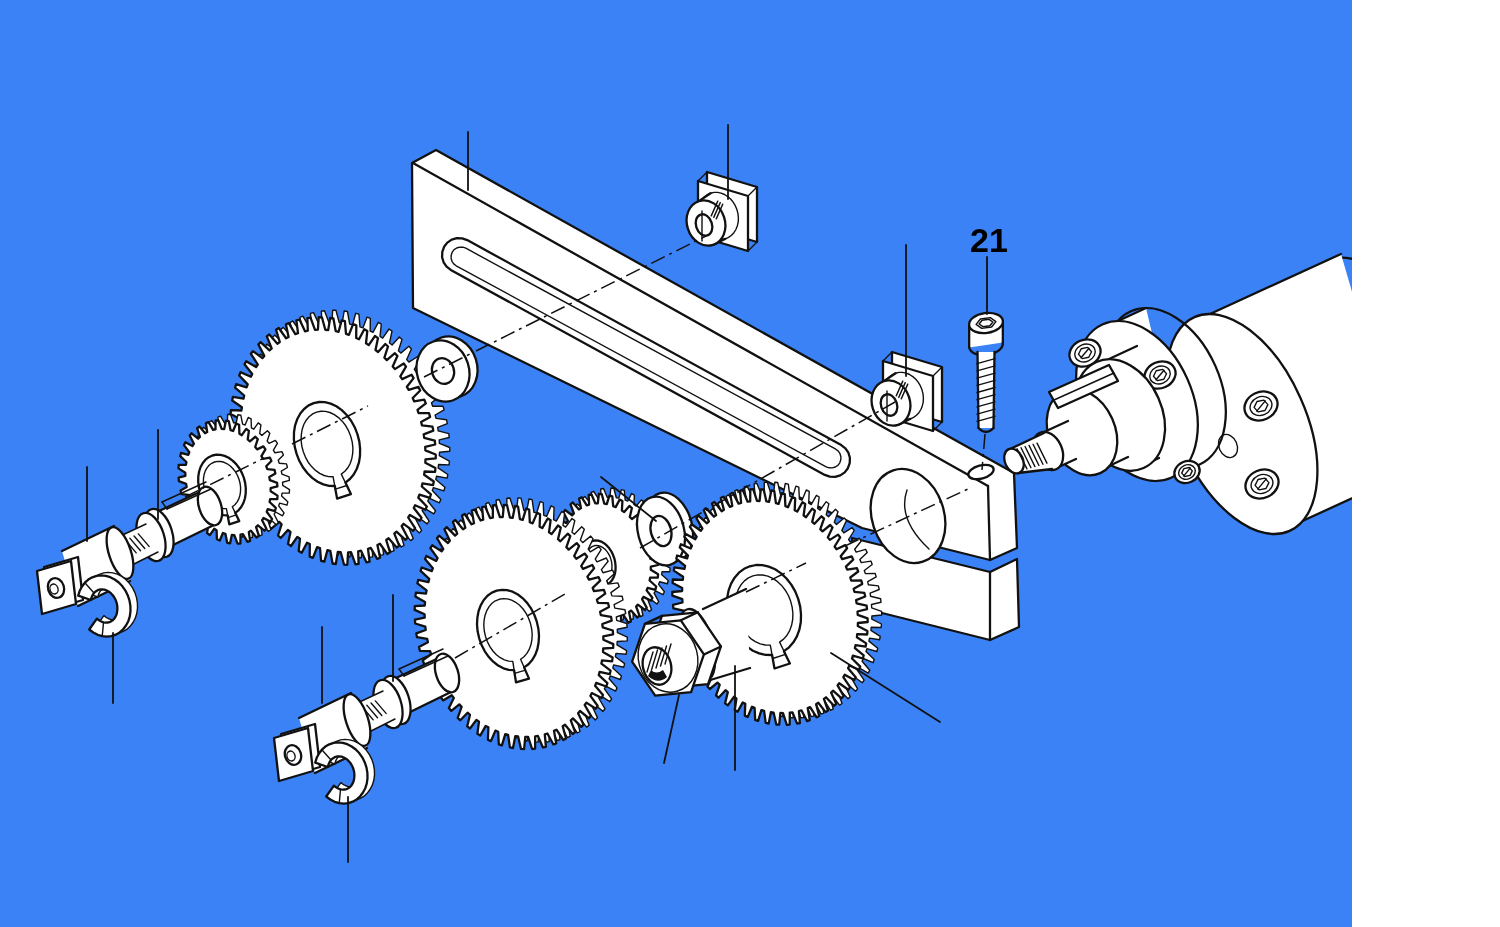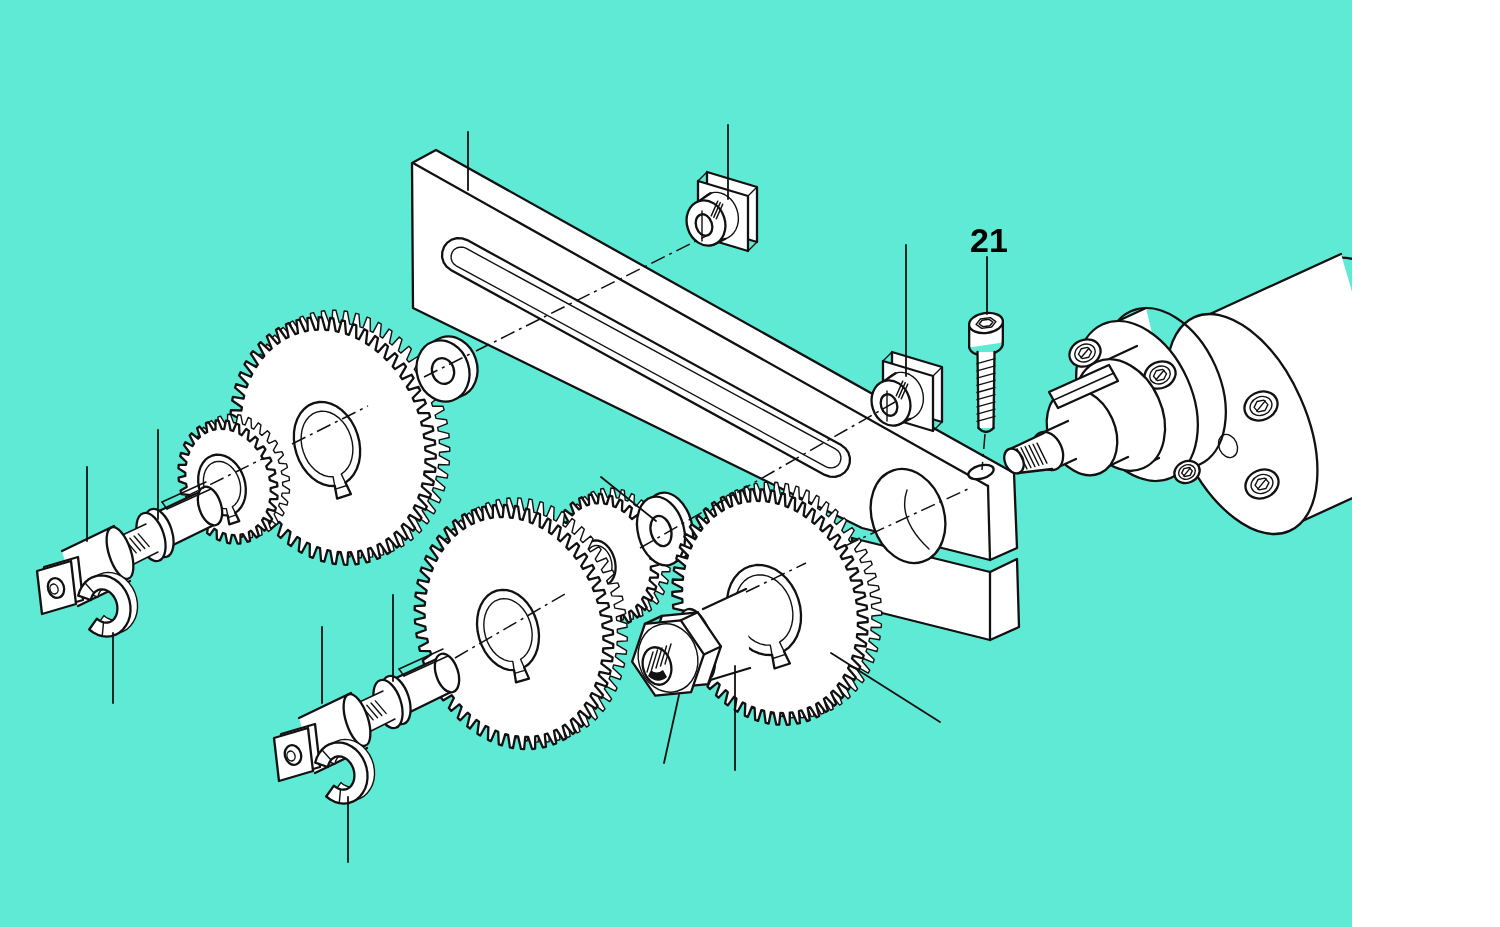--- a/index.html
+++ b/index.html
@@ -1,16 +1,16 @@
 <!DOCTYPE html>
 <html><head>
 <meta charset="utf-8">
 <style>
   html,body{margin:0;padding:0;background:#fff;}
-  #page{position:relative;width:1352px;height:927px;background:#5eead4;overflow:hidden;
+  #page{position:relative;width:1352px;height:927px;background:#3b82f6;overflow:hidden;
         font-family:"Liberation Sans", sans-serif;}
   svg{display:block}
   .ln{fill:none;stroke:#111;stroke-width:2.3;stroke-linejoin:round;stroke-linecap:round}
   .thin{fill:none;stroke:#111;stroke-width:1.4;stroke-linejoin:round;stroke-linecap:round}
   .f{fill:#ffffff}
   .ld{fill:none;stroke:#111;stroke-width:1.8;stroke-linecap:round}
   .cl{fill:none;stroke:#111;stroke-width:1.5;stroke-dasharray:15 5 3 5}
   .ink{fill:#111}
   text.callout{font-family:"Liberation Sans",sans-serif;font-weight:bold;font-size:34px;
                fill:#000;text-anchor:middle}

